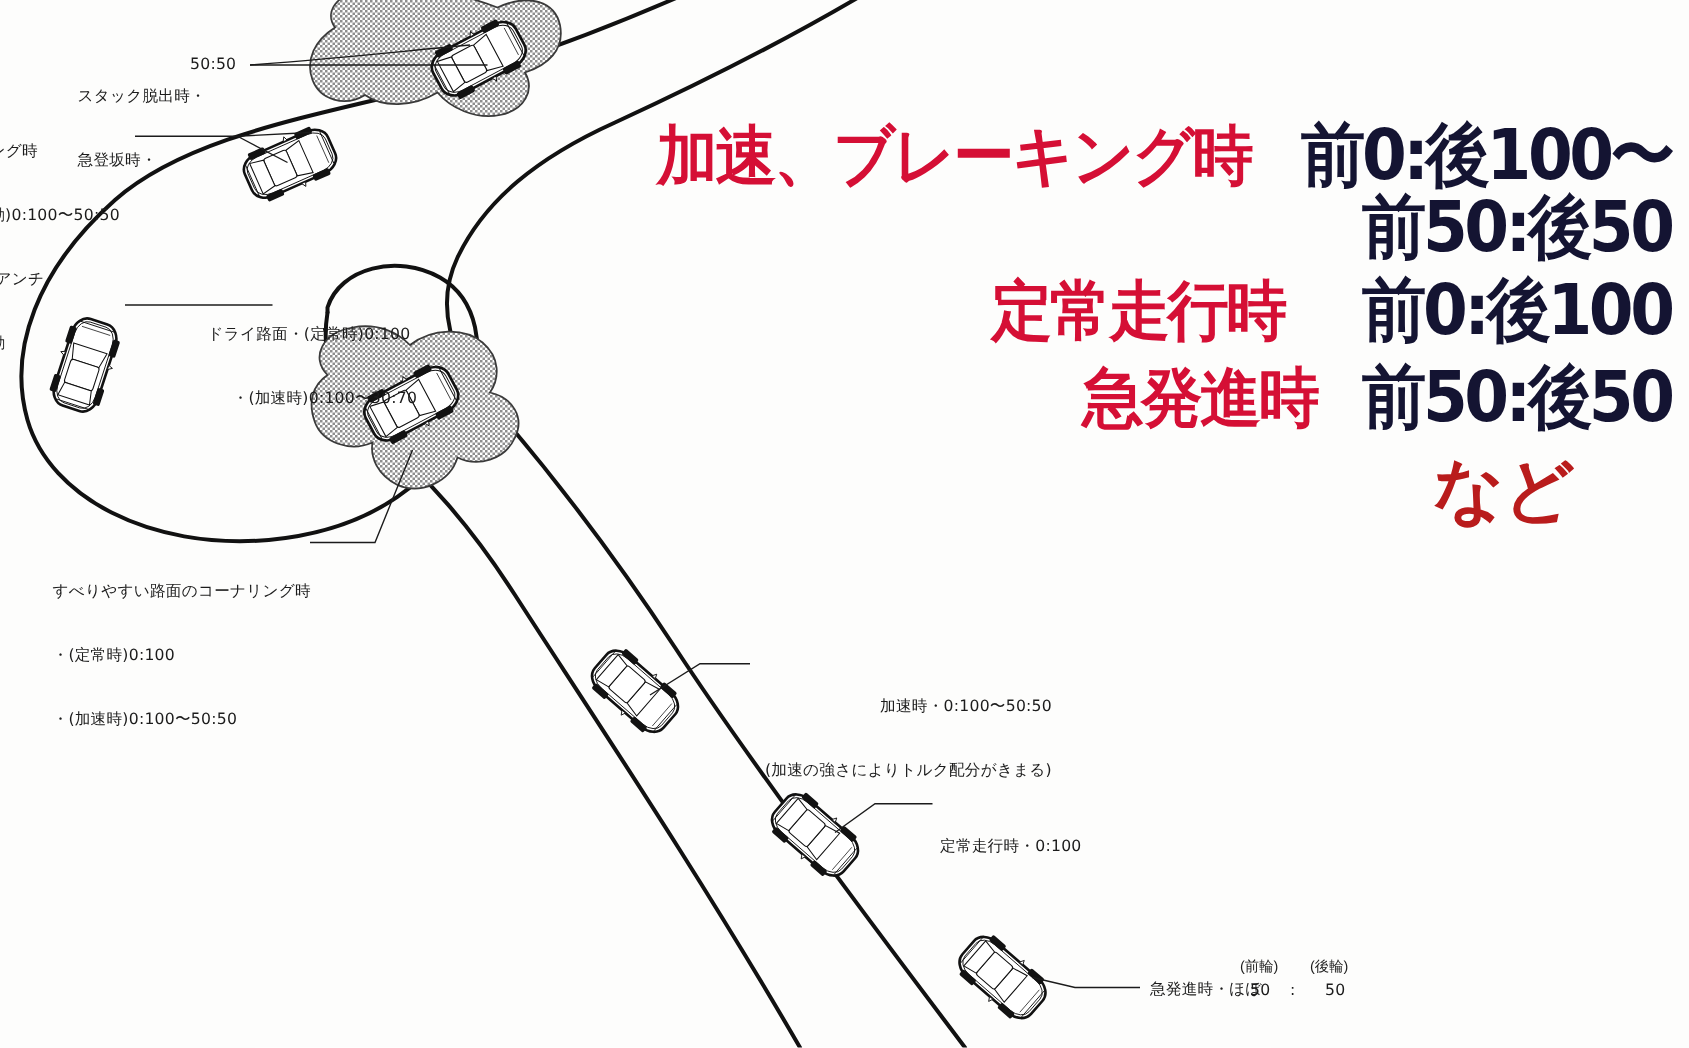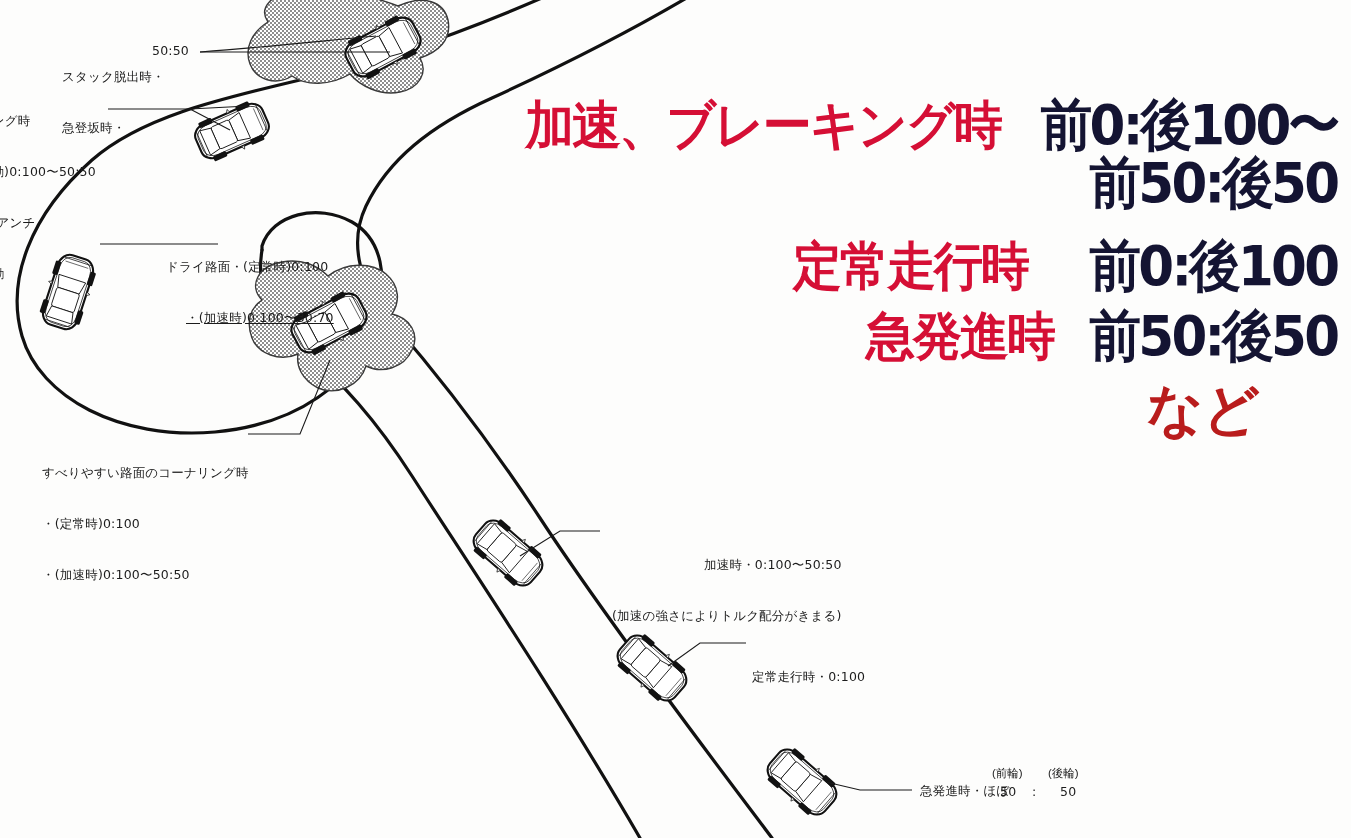--- a/index.html
+++ b/index.html
@@ -54,21 +54,21 @@
     font-family:"DejaVu Sans","Liberation Sans",sans-serif;
     font-size:56px;
     line-height:58px;
     letter-spacing:-3px;
     white-space:nowrap;
     text-align:right;
     transform:scaleX(0.92);
     transform-origin:right center;
   }
   .hl-value .v2{display:block;}
-  #row1{margin-bottom:25px;}
+  #row1{margin-bottom:8px;}
   #row2{margin-bottom:12px;gap:40px;}
   #row3{margin-bottom:6px;}
   #etc{
     color:#b91c1c;
     font-weight:bold;
     font-family:"DejaVu Sans","Liberation Sans",sans-serif;
     font-size:56px;
     line-height:62px;
     letter-spacing:-1px;
     text-align:right;
@@ -239,21 +239,21 @@
 
   <div class="callout" style="left:-34px; top:78px;">
     <div>ーキング時</div>
     <div>常制動)0:100〜50:50</div>
     <div>制動)アンチ</div>
     <div>ド作動</div>
   </div>
 
   <div class="callout" style="left:166px; top:224px;">
     <div>ドライ路面・(定常時)0:100</div>
-    <div style="padding-left:20px;text-decoration:underline;">・(加速時)0:100〜30:70</div>
+    <div style="padding-left:20px;">・(加速時)0:100〜30:70</div>
   </div>
 
   <div class="callout" style="left:42px; top:430px;">
     <div>すべりやすい路面のコーナリング時</div>
     <div>・(定常時)0:100</div>
     <div>・(加速時)0:100〜50:50</div>
   </div>
 
   <div class="callout" style="left:612px; top:522px;text-align:right;">
     <div>加速時・0:100〜50:50</div>

